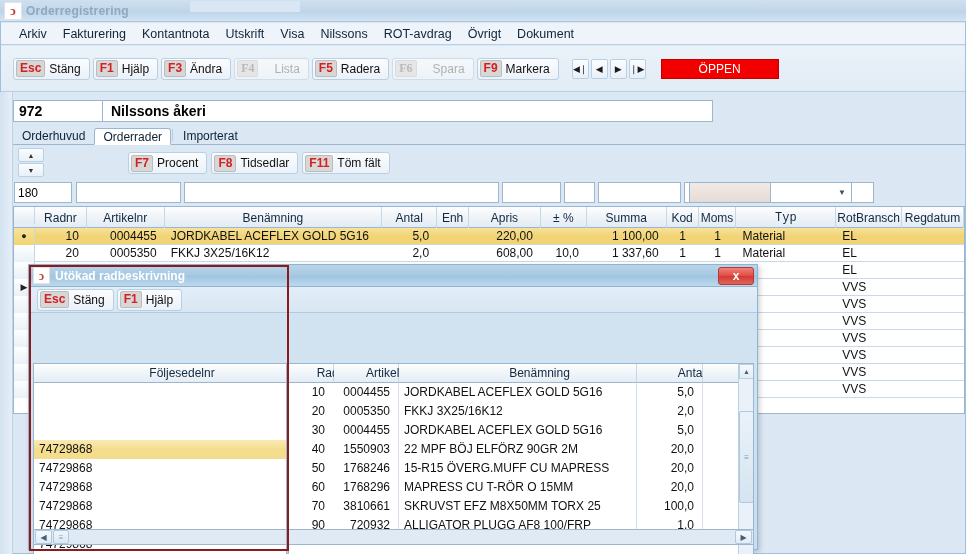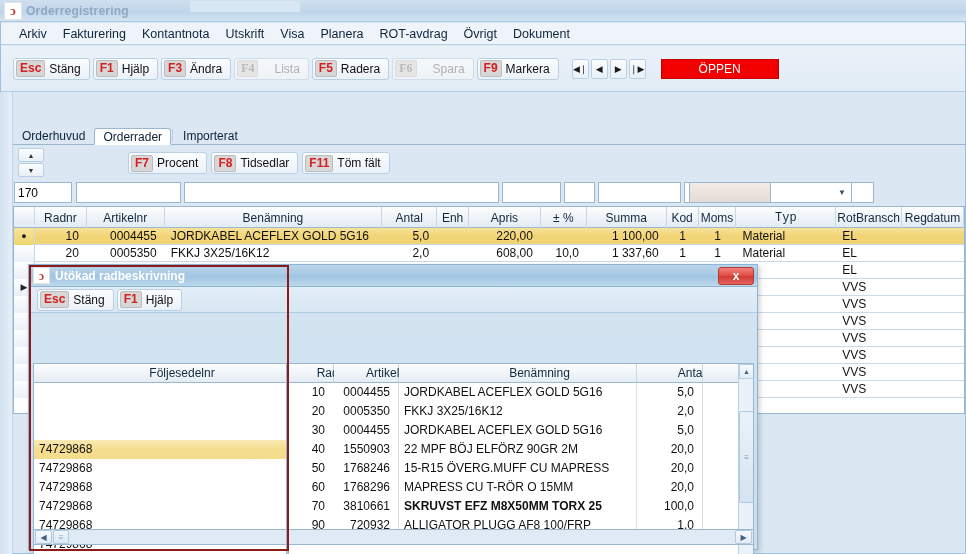--- a/index.html
+++ b/index.html
@@ -324,21 +324,21 @@
     <div class="title-logo">ↄ</div>
     <div class="title-text">Orderregistrering</div>
   </div>
 
   <div class="menubar" id="menubar">
       <div class="menu-item">Arkiv</div>
       <div class="menu-item">Fakturering</div>
       <div class="menu-item">Kontantnota</div>
       <div class="menu-item">Utskrift</div>
       <div class="menu-item">Visa</div>
-      <div class="menu-item">Planera</div>
+      <div class="menu-item">Nilssons</div>
       <div class="menu-item">ROT-avdrag</div>
       <div class="menu-item">Övrigt</div>
       <div class="menu-item">Dokument</div>
     </div>
 
   <div class="toolbar" id="toolbar">
       <div class="fbtn">
         <span class="key">Esc</span>
         <span class="lbl">Stäng</span>
       </div>
@@ -370,20 +370,24 @@
         <div class="navbtn">◀❘</div>
         <div class="navbtn">◀</div>
         <div class="navbtn">▶</div>
         <div class="navbtn">❘▶</div>
       </div>
       <div class="status-open" style="background: rgb(242, 0, 0);">ÖPPEN</div>
     </div>
 
   <div class="left-rail"></div>
 
+  <div class="orderhead">
+    <div class="num">972</div>
+    <div class="name">Nilssons åkeri</div>
+  </div>
 
   <div class="tabstrip" id="tabstrip">
       <div class="tab">Orderhuvud</div>
       <div class="tab active">Orderrader</div>
       <div class="tab-sep"></div>
       <div class="tab">Importerat</div>
     </div>
 
   <div class="midbar">
     <div class="spinbtns">
@@ -414,21 +418,21 @@
           <div class="val">2 938,25</div>
         </div>
         <div class="total-box">
           <div class="cap">Totalt</div>
           <div class="val">14 691,00</div>
         </div>
       </div>
   </div>
 
   <div class="editrow" id="editrow">
-      <div class="fld" style="left: 14px; width: 58px;">170</div>
+      <div class="fld" style="left: 14px; width: 58px;">180</div>
       <div class="fld" style="left: 76px; width: 105px;"></div>
       <div class="fld" style="left: 184px; width: 315px;"></div>
       <div class="fld" style="left: 502px; width: 59px;"></div>
       <div class="fld" style="left: 564px; width: 31px;"></div>
       <div class="fld" style="left: 598px; width: 83px;"></div>
       <div class="fld" style="left: 684px; width: 44px;"></div>
       <div class="fld" style="left: 731px; width: 75px;"></div>
       <div class="fld" style="left: 809px; width: 31px;"></div>
       <div class="fld" style="left: 843px; width: 31px;"></div>
       <div class="combo" style="left: 689px; width: 122px; background: linear-gradient(rgb(243, 233, 229), rgb(230, 220, 214));">
@@ -716,21 +720,21 @@
           <div class="drow">
             <div class="dc" style="width: 44px; text-align: right; padding-right: 8px;">60</div>
             <div class="dc" style="width: 65px; text-align: right; padding-right: 8px;">1768296</div>
             <div class="dc" style="width: 238px; text-align: left; padding-left: 5px; border-left: 1px solid rgb(211, 223, 235);">MAPRESS CU T-RÖR O 15MM</div>
             <div class="dc" style="width: 66px; text-align: right; padding-right: 8px; border-left: 1px solid rgb(211, 223, 235);">20,0</div>
             <div class="dc" style="width: 38px; text-align: right; padding-right: 8px; border-left: 1px solid rgb(211, 223, 235);"></div>
           </div>
           <div class="drow">
             <div class="dc" style="width: 44px; text-align: right; padding-right: 8px;">70</div>
             <div class="dc" style="width: 65px; text-align: right; padding-right: 8px;">3810661</div>
-            <div class="dc" style="width: 238px; text-align: left; padding-left: 5px; border-left: 1px solid rgb(211, 223, 235); font-weight: bold;">SKRUVST EFZ M8X50MM TORX 25</div>
+            <div class="dc" style="width: 238px; text-align: left; padding-left: 5px; border-left: 1px solid rgb(211, 223, 235);">SKRUVST EFZ M8X50MM TORX 25</div>
             <div class="dc" style="width: 66px; text-align: right; padding-right: 8px; border-left: 1px solid rgb(211, 223, 235);">100,0</div>
             <div class="dc" style="width: 38px; text-align: right; padding-right: 8px; border-left: 1px solid rgb(211, 223, 235);"></div>
           </div>
           <div class="drow">
             <div class="dc" style="width: 44px; text-align: right; padding-right: 8px;">90</div>
             <div class="dc" style="width: 65px; text-align: right; padding-right: 8px;">720932</div>
             <div class="dc" style="width: 238px; text-align: left; padding-left: 5px; border-left: 1px solid rgb(211, 223, 235);">ALLIGATOR PLUGG AF8 100/FRP</div>
             <div class="dc" style="width: 66px; text-align: right; padding-right: 8px; border-left: 1px solid rgb(211, 223, 235);">1,0</div>
             <div class="dc" style="width: 38px; text-align: right; padding-right: 8px; border-left: 1px solid rgb(211, 223, 235);"></div>
           </div>

